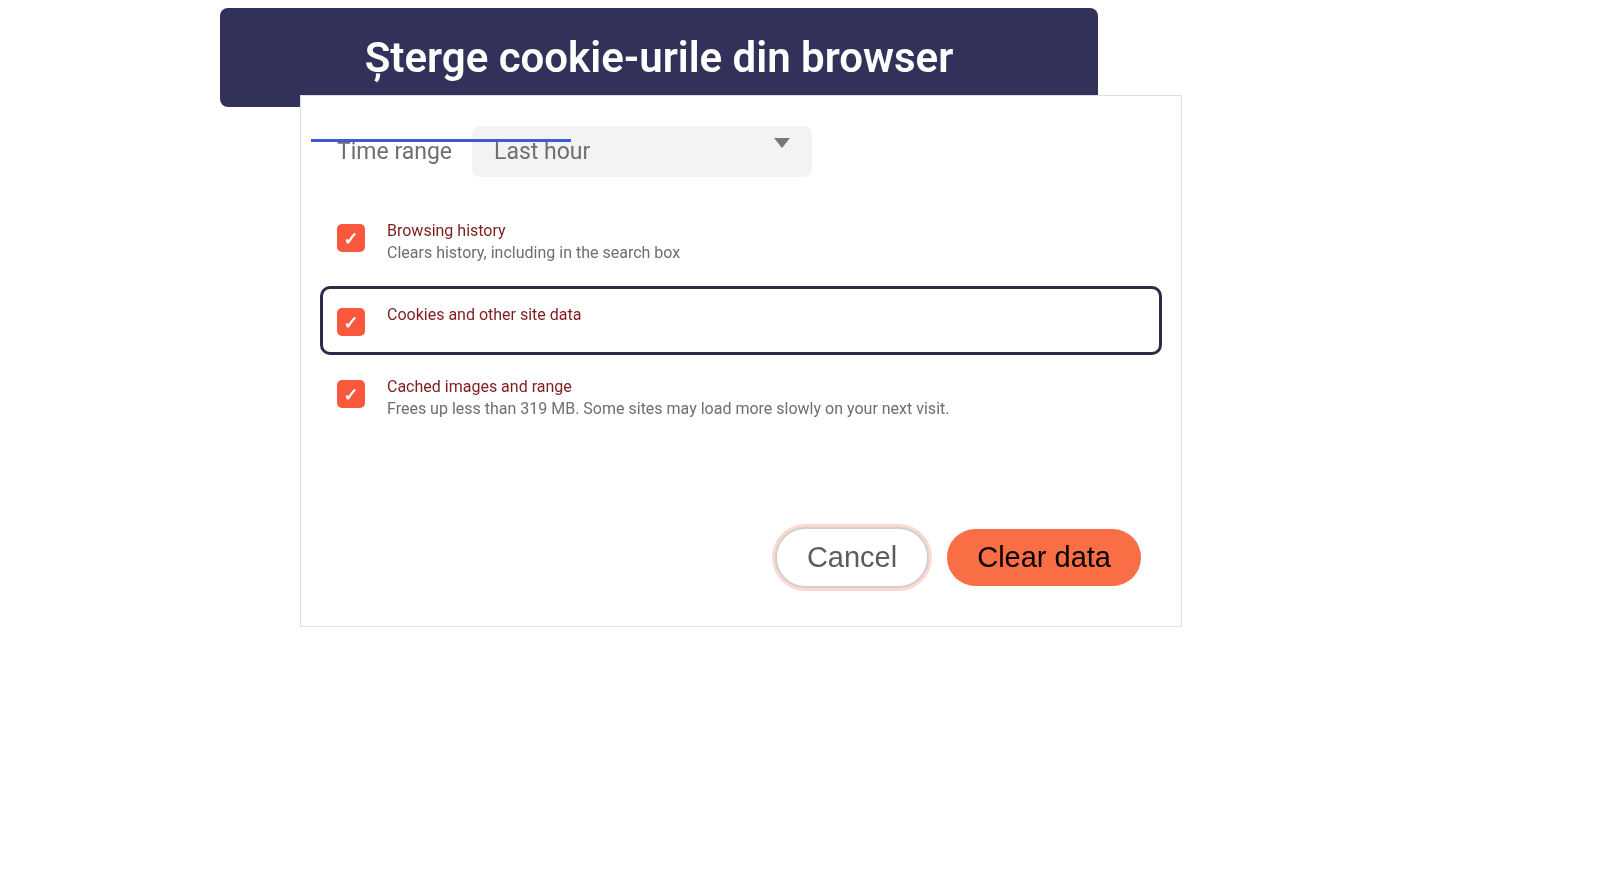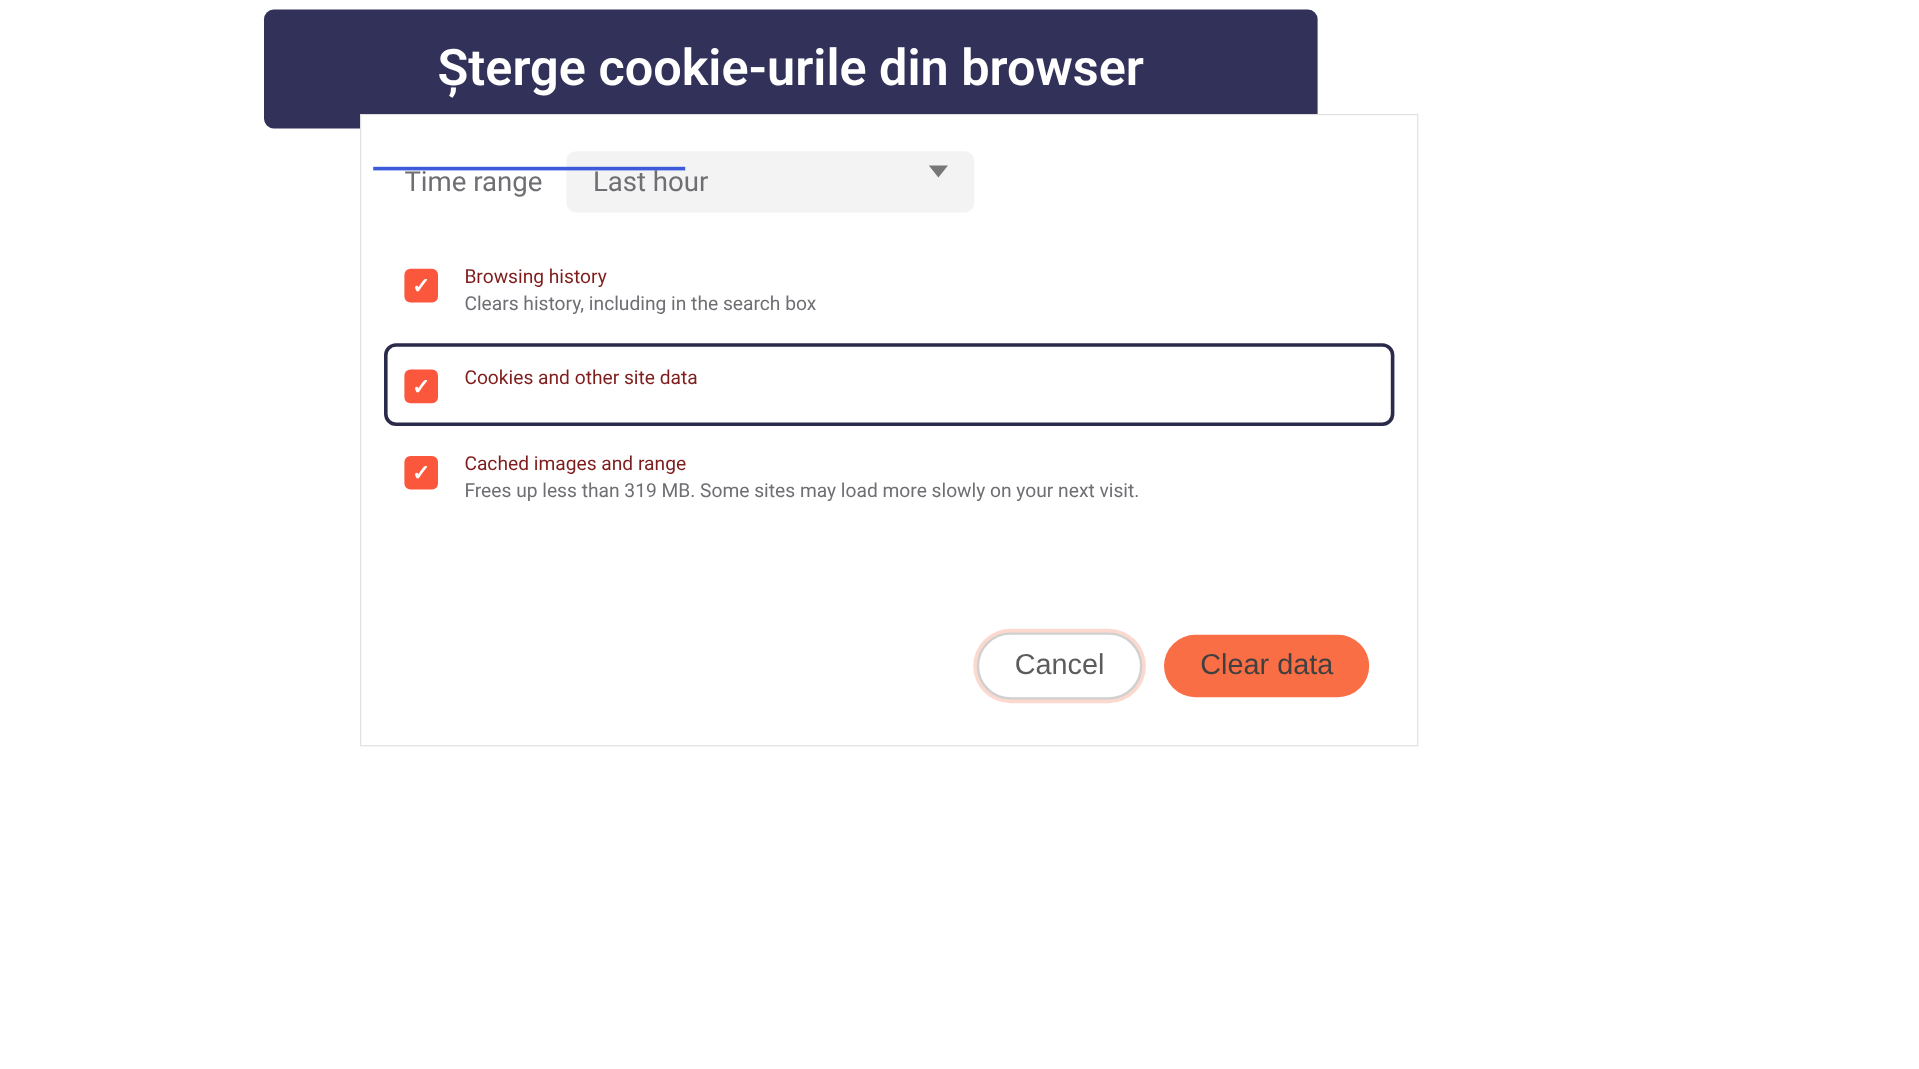--- a/index.html
+++ b/index.html
@@ -126,35 +126,35 @@
       cursor: pointer;
     }
     .footer {
       display: flex;
       justify-content: flex-end;
       align-items: center;
       gap: 18px;
       padding: 90px 40px 8px 40px;
     }
     .btn {
-      font-size: 24px;
+      font-size: 29px;
       padding: 12px 30px;
       border-radius: 999px;
       cursor: pointer;
       border: none;
     }
     .btn-cancel {
       background: #ffffff;
       color: #5c5c5c;
       border: 2px solid #d0d0d0;
       box-shadow: 0 0 0 3px rgba(250, 180, 160, 0.5);
     }
     .btn-primary {
       background: #fa6e46;
-      color: #404040;
+      color: #000000;
       font-weight: 500;
     }
   </style>
 </head>
 <body>
 
 <div class="banner">
   <span>Șterge cookie-urile din browser</span>
 </div>
 

